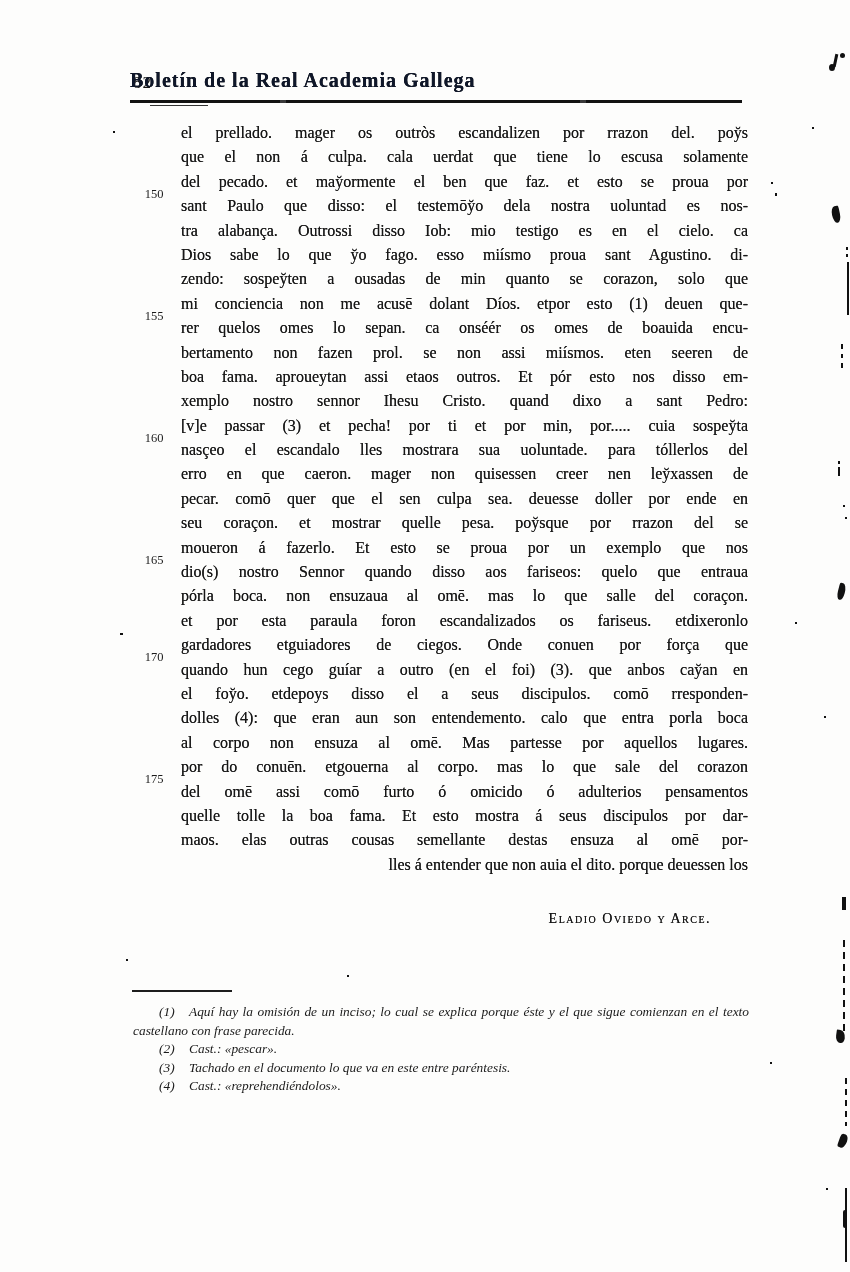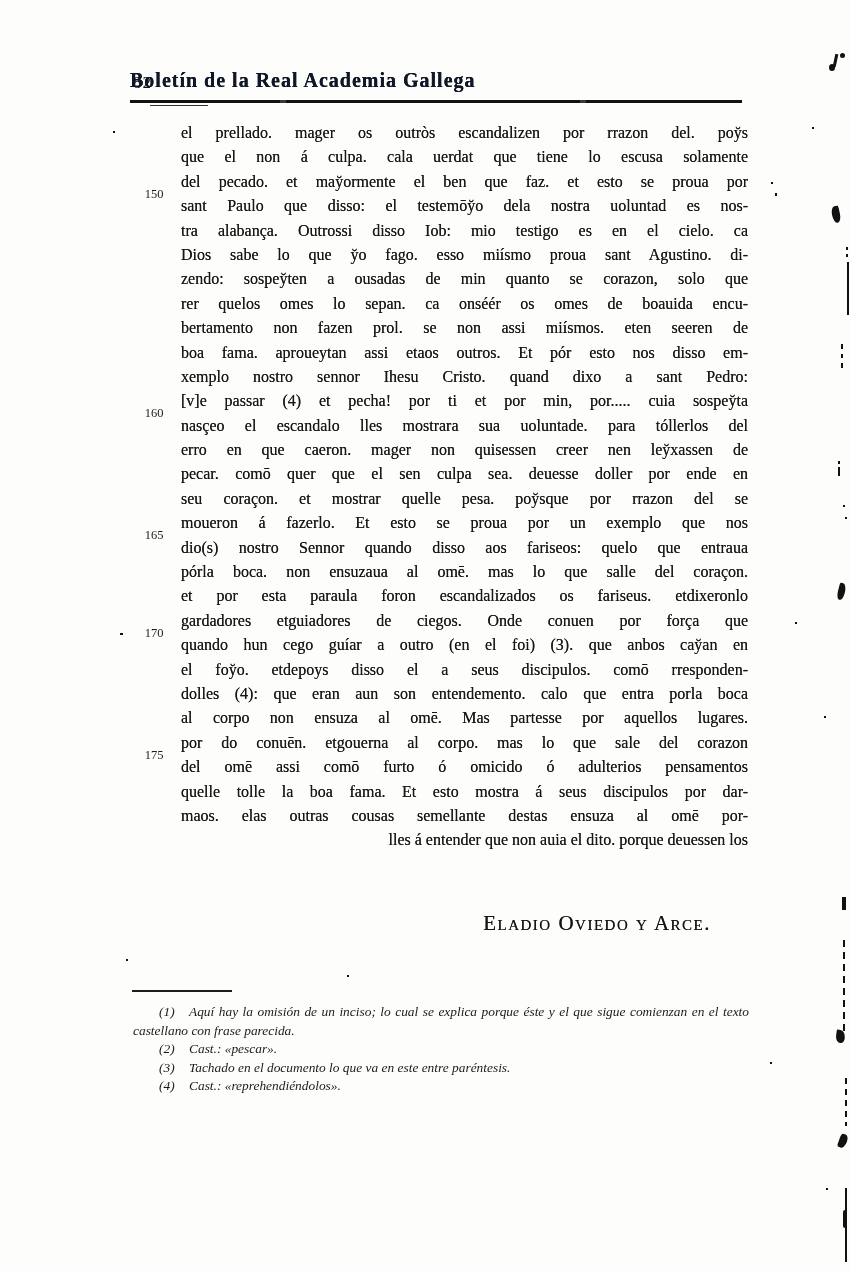--- a/index.html
+++ b/index.html
@@ -30,21 +30,21 @@
   }
   .ljust{
     height:24.4px;line-height:24.4px;overflow:hidden;text-align:justify;
     font-size:16px;color:#171717;text-shadow:0 0 .4px rgba(10,10,10,.8);
   }
   .ljust::after{content:"";display:inline-block;width:100%;}
   .trow.last .ljust{text-align:right;}
   
   .signature{
     position:absolute;left:180px;top:911px;width:531px;text-align:right;
-    font-variant:small-caps;font-size:21px;letter-spacing:1.5px;color:#141414;
+    font-variant:small-caps;font-size:14px;letter-spacing:1.5px;color:#141414;
     text-shadow:0 0 .4px rgba(10,10,10,.8);
   }
   
   .fnrule{position:absolute;left:132px;top:990px;width:100px;height:2px;background:#1d1d1d;}
   .footnotes{
     position:absolute;left:133px;top:1003px;width:616px;
     font-size:13.4px;line-height:18.6px;color:#1a1a1a;font-style:italic;
   }
   p.footnote{margin:0;text-indent:26px;text-align:justify;}
   p.footnote .fn-marker{display:inline-block;min-width:30px;text-indent:0;}
@@ -117,38 +117,42 @@
       </div>
     <div class="trow">
         <span class="lnum"></span>
         <div class="ljust"><span>Dios sabe lo que y̆o fago. esso miísmo proua sant Agustino. di-</span></div>
       </div>
     <div class="trow">
         <span class="lnum"></span>
         <div class="ljust"><span>zendo: sospey̆ten a ousadas de min quanto se corazon, solo que</span></div>
       </div>
     <div class="trow">
+        <span class="lnum">155</span>
+        <div class="ljust"><span>mi conciencia non me acusē dolant Díos. etpor esto (1) deuen que-</span></div>
+      </div>
+    <div class="trow">
         <span class="lnum"></span>
         <div class="ljust"><span>rer quelos omes lo sepan. ca onséér os omes de boauida encu-</span></div>
       </div>
     <div class="trow">
         <span class="lnum"></span>
         <div class="ljust"><span>bertamento non fazen prol. se non assi miísmos. eten seeren de</span></div>
       </div>
     <div class="trow">
         <span class="lnum"></span>
         <div class="ljust"><span>boa fama. aproueytan assi etaos outros. Et pór esto nos disso em-</span></div>
       </div>
     <div class="trow">
         <span class="lnum"></span>
         <div class="ljust"><span>xemplo nostro sennor Ihesu Cristo. quand dixo a sant Pedro:</span></div>
       </div>
     <div class="trow">
         <span class="lnum">160</span>
-        <div class="ljust"><span>[v]e passar (4) et pecha! por ti et por min, por..... cuia sospey̆ta</span></div>
+        <div class="ljust"><span>[v]e passar (3) et pecha! por ti et por min, por..... cuia sospey̆ta</span></div>
       </div>
     <div class="trow">
         <span class="lnum"></span>
         <div class="ljust"><span>nasçeo el escandalo lles mostrara sua uoluntade. para tóllerlos del</span></div>
       </div>
     <div class="trow">
         <span class="lnum"></span>
         <div class="ljust"><span>erro en que caeron. mager non quisessen creer nen ley̆xassen de</span></div>
       </div>
     <div class="trow">

